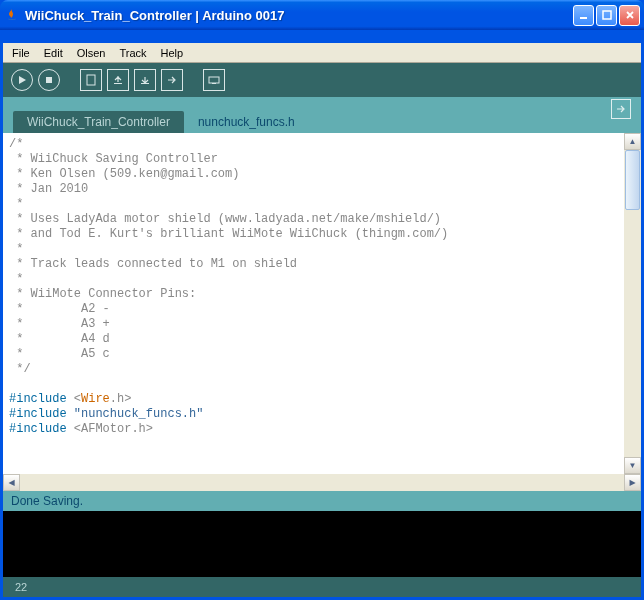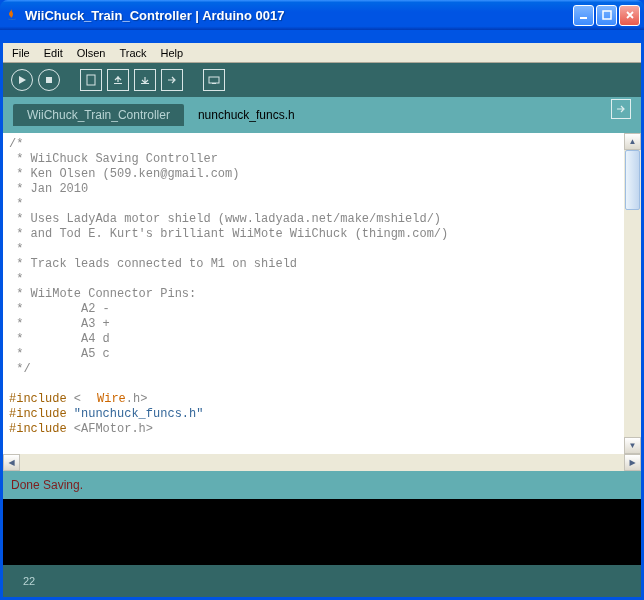--- a/index.html
+++ b/index.html
@@ -11,38 +11,38 @@
 .window-controls { display: flex; gap: 2px; }
 .win-btn { width: 21px; height: 21px; border: 1px solid #fff; border-radius: 3px; display: flex; align-items: center; justify-content: center; cursor: pointer; color: white; font-weight: bold; font-size: 10px; }
 .win-btn.min, .win-btn.max { background: linear-gradient(to bottom, #7eb6ff, #3d8bff); }
 .win-btn.close { background: linear-gradient(to bottom, #f5a8a0, #e8594b); }
 .inner { flex: 1; display: flex; flex-direction: column; border: 3px solid #0054e3; border-top: none; background: #fff; }
 .menubar { height: 20px; background: #ece9d8; display: flex; align-items: center; padding: 0 2px; border-bottom: 1px solid #aca899; }
 .menu-item { padding: 2px 7px; cursor: default; }
 .toolbar { height: 34px; background: #336666; display: flex; align-items: center; padding: 0 8px; gap: 5px; }
 .tool-btn { width: 22px; height: 22px; border: 1px solid #d9e6e6; display: flex; align-items: center; justify-content: center; cursor: pointer; color: #d9e6e6; }
 .tool-sep { width: 10px; }
-.tabbar { height: 36px; background: #62aeb2; display: flex; align-items: center; padding: 0 10px; position: relative; }
+.tabbar { height: 36px; background: #62aeb2; display: flex; align-items: flex-end; padding: 0 10px; position: relative; }
 .tab { padding: 4px 14px; font-size: 12px; cursor: pointer; border-radius: 2px 2px 0 0; }
 .tab.active { background: #336666; color: #b8d4d4; }
-.tab.inactive { background: #62aeb2; color: #000000; }
+.tab.inactive { background: #62aeb2; color: #0c4a6e; }
 .tabbar-right { position: absolute; right: 10px; top: 2px; width: 20px; height: 20px; border: 1px solid #e0efef; display: flex; align-items: center; justify-content: center; color: #e0efef; cursor: pointer; }
 .editor-wrap { flex: 1; display: flex; flex-direction: column; background: #fff; position: relative; overflow: hidden; }
 .editor { flex: 1; background: #fff; padding: 4px 6px; font-family: "Courier New", monospace; font-size: 12px; line-height: 15px; color: #888; overflow: hidden; white-space: pre; position: relative; }
 .vscroll { position: absolute; right: 0; top: 0; width: 17px; height: calc(100% - 17px); background: #ece9d8; display: flex; flex-direction: column; align-items: center; }
 .hscroll { position: absolute; bottom: 0; left: 0; right: 0; height: 17px; background: #ece9d8; display: flex; align-items: center; }
 .sc-btn { width: 17px; height: 17px; background: linear-gradient(to bottom, #fff, #dedacf); border: 1px solid #c5c2b8; display: flex; align-items: center; justify-content: center; font-size: 8px; color: #4d6185; cursor: pointer; }
 .sc-track { flex: 1; background: #f1efe6; }
 .sc-thumb-v { width: 15px; height: 60px; background: linear-gradient(to right, #eaf3fb, #c1d6ef); border: 1px solid #9ebde1; border-radius: 2px; margin: 0 auto; }
-.status { height: 28px; background: #62aeb2; color: #7f1d1d; display: flex; align-items: center; padding: 0 8px; font-size: 12px; }
+.status { height: 20px; background: #62aeb2; color: #0c4a6e; display: flex; align-items: center; padding: 0 8px; font-size: 12px; }
 .console { height: 66px; background: #000; }
-.linenum { height: 32px; background: #336666; color: #b8d4d4; display: flex; align-items: center; padding: 0 20px; font-size: 11px; }
-.kw { color: #a16207; }
+.linenum { height: 20px; background: #336666; color: #b8d4d4; display: flex; align-items: center; padding: 0 12px; font-size: 11px; }
+.kw { color: #0369a1; }
 .str { color: #336699; }
-.lib { color: #cc6600; margin-left: 16px; }
+.lib { color: #cc6600; }
 </style>
 </head>
 <body>
 
 <div class="window">
   <div class="titlebar">
     <span class="java-icon">
       <svg width="16" height="16" viewBox="0 0 16 16">
           <path d="M8 2c-1 2-3 3-3 5s2 2 2 4c1-1 2-2 2-4s-2-3-1-5z" fill="#e76f00"></path>
           <path d="M4 11c0 2 8 2 8 0 0 1-1 2-4 2s-4-1-4-2z" fill="#5382a1"></path>

